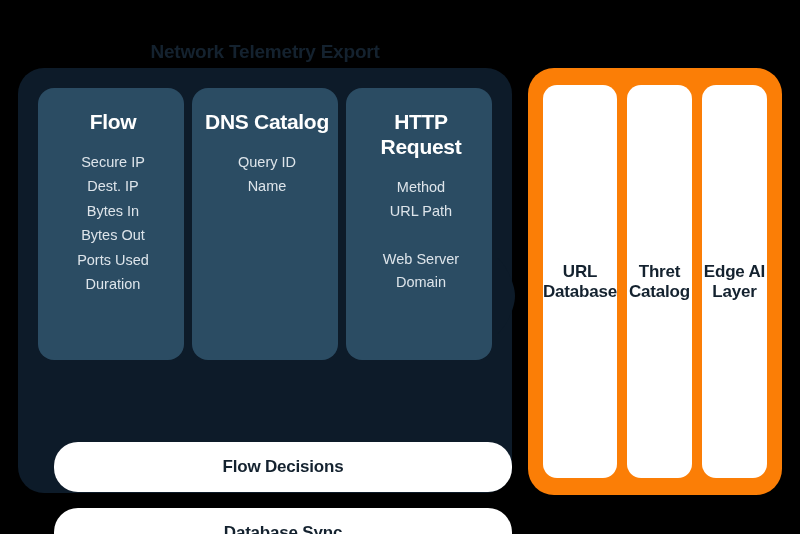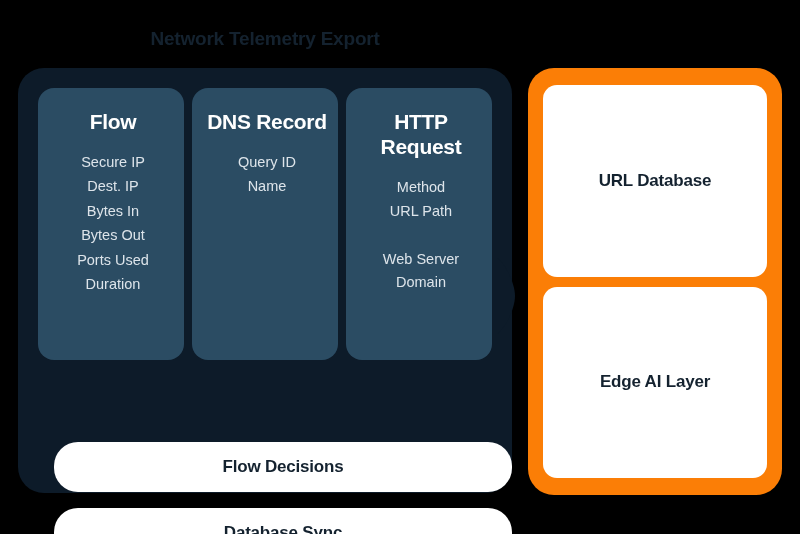--- a/index.html
+++ b/index.html
@@ -21,21 +21,21 @@
   .section-title {
     position: absolute;
     font-size: 19px;
     font-weight: bold;
     letter-spacing: -0.2px;
     color: #14222f;
     text-align: center;
     white-space: nowrap;
     line-height: 1;
   }
-  #title-left  { left: 18px;  top: 29px; width: 494px; }
+  #title-left  { left: 18px;  top: 42px; width: 494px; }
   #title-right { left: 528px; top: 30px; width: 254px; }
 
   
   #telemetry-panel {
     position: absolute;
     left: 18px;
     top: 68px;
     width: 494px;
     height: 425px;
     background: #0d1b29;
@@ -128,21 +128,21 @@
     position: absolute;
     left: 528px;
     top: 68px;
     width: 254px;
     height: 427px;
     background: #fb7e06;
     border-radius: 26px;
     box-sizing: border-box;
     padding: 17px 15px;
     display: flex;
-    flex-direction: column;
+    flex-direction: row;
     gap: 10px;
   }
   .asset-card {
     flex: 1 1 0;
     background: #ffffff;
     border-radius: 14px;
     display: flex;
     align-items: center;
     justify-content: center;
     color: #14222f;
@@ -170,21 +170,21 @@
           <div class="schema-field">Secure IP</div>
           <div class="schema-field">Dest. IP</div>
           <div class="schema-field">Bytes In</div>
           <div class="schema-field">Bytes Out</div>
           <div class="schema-field">Ports Used</div>
           <div class="schema-field">Duration</div>
         </div>
       </div>
 
       <div class="schema-card">
-        <div class="schema-card-title">DNS Record</div>
+        <div class="schema-card-title">DNS Catalog</div>
         <div class="schema-fields">
           <div class="schema-field">Query ID</div>
           <div class="schema-field">Name</div>
         </div>
       </div>
 
       <div class="schema-card">
         <div class="schema-card-title">HTTP Request</div>
         <div class="schema-fields">
           <div class="schema-field">Method</div>
@@ -201,16 +201,17 @@
     <div class="action-bar" id="bar-database-sync">Database Sync</div>
 
   </div>
 
   <svg id="flow-arrow" viewBox="0 0 18 76">
     <path d="M0,0 C9,6 18,26 18,38 C18,50 9,70 0,76 Z" fill="#0d1b29"></path>
   </svg>
 
   <div id="asset-panel">
     <div class="asset-card">URL Database</div>
+    <div class="asset-card">Thret Catalog</div>
     <div class="asset-card">Edge AI Layer</div>
   </div>
 
 </div>
 
 </body></html>

